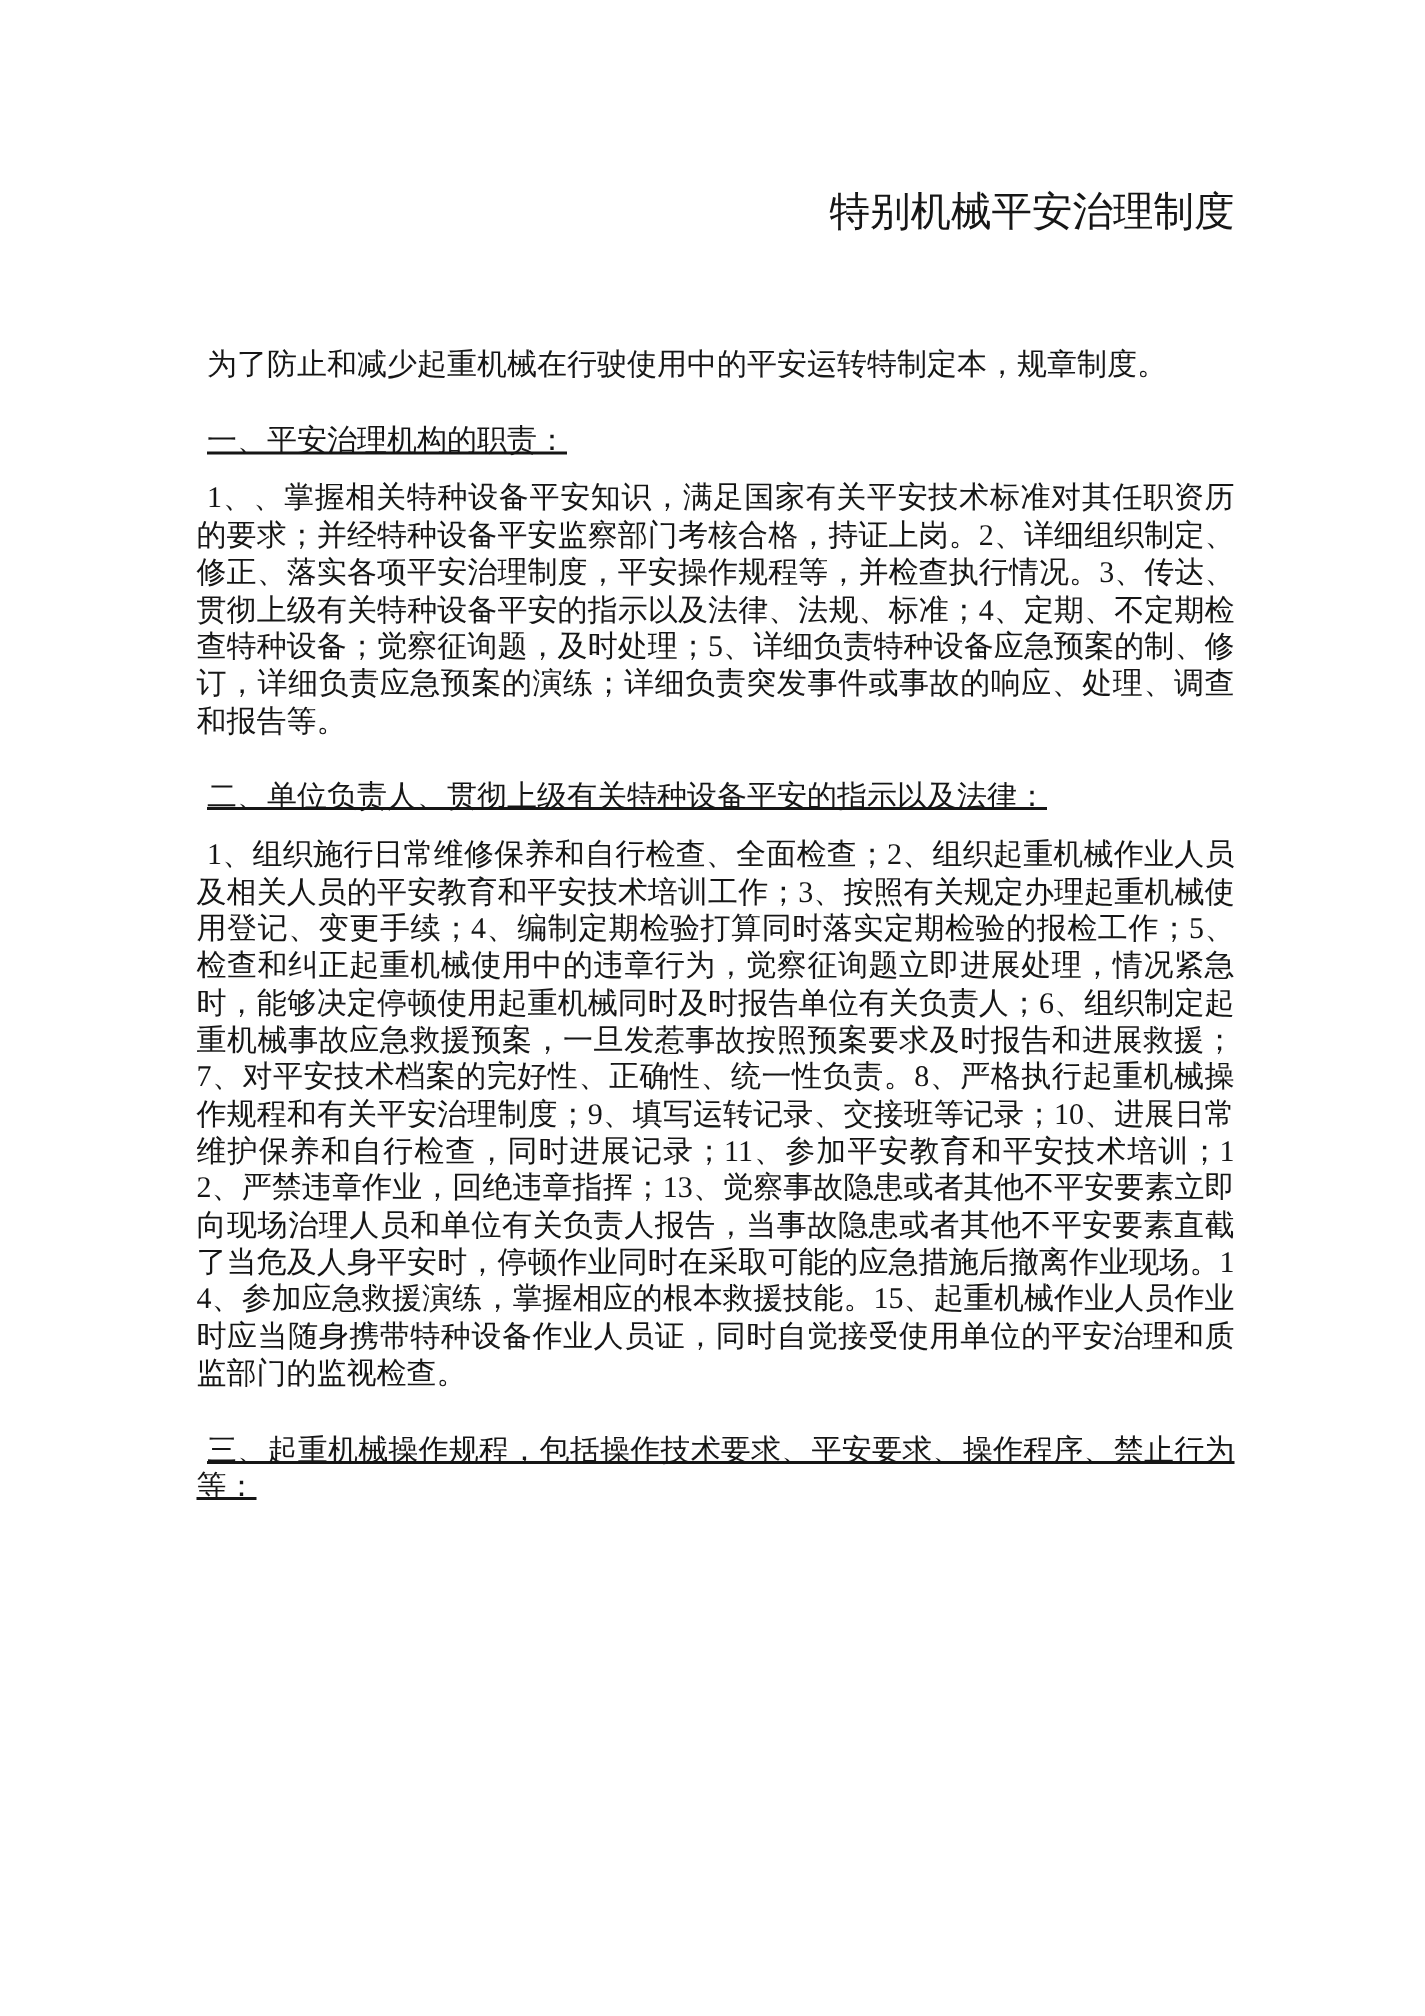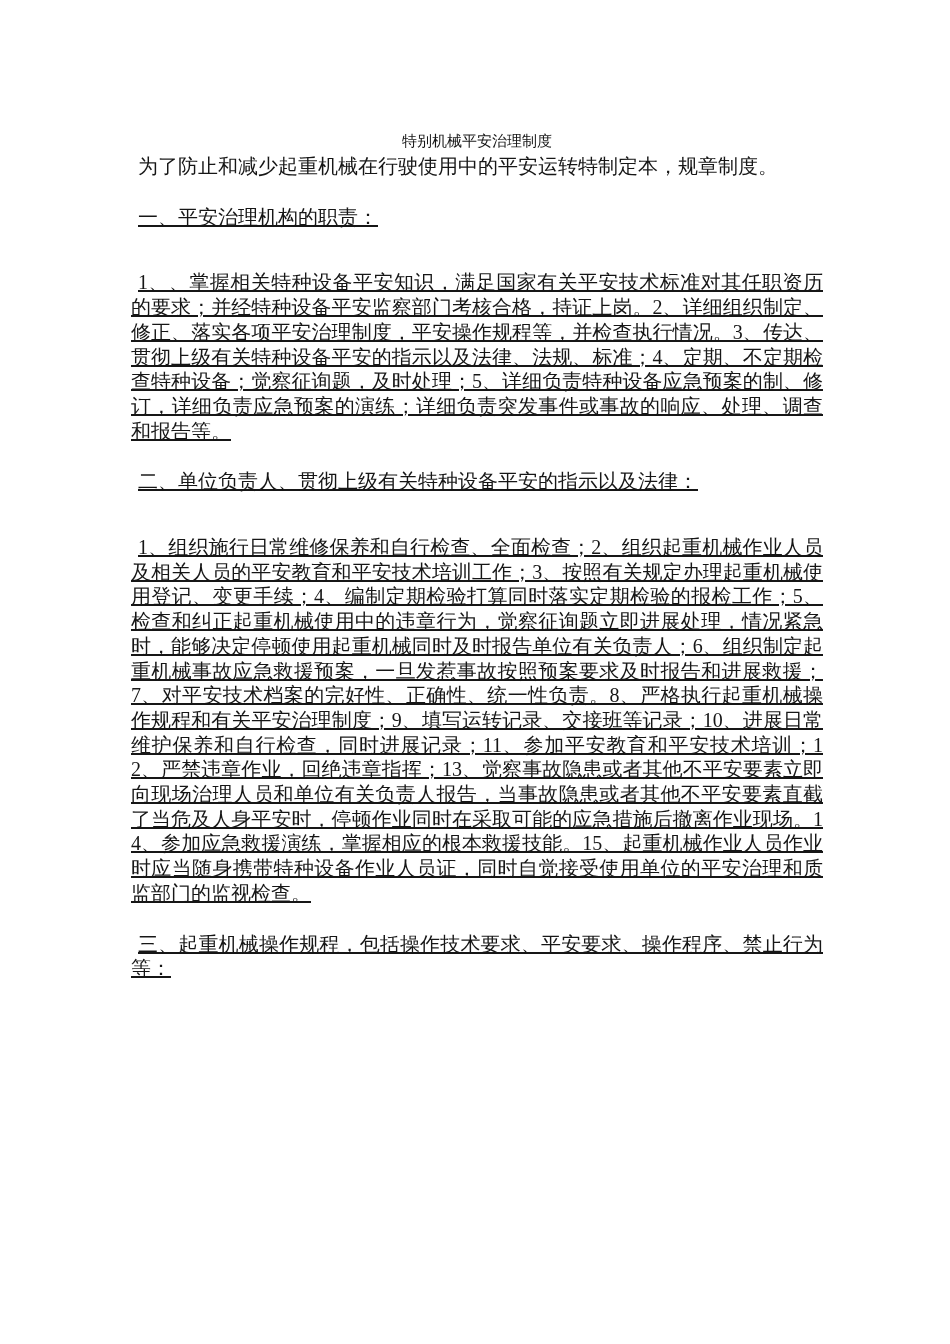--- a/index.html
+++ b/index.html
@@ -16,41 +16,41 @@
     font-family: "Liberation Serif", "DejaVu Serif", serif;
     color: #161616;
   }
   .content {
     position: absolute;
     left: 131px;
     top: 128px;
     width: 692px;
   }
   .doc-title {
-    font-size: 15px;
+    font-size: 27px;
     line-height: 26px;
-    text-align: center;
+    text-align: right;
     white-space: nowrap;
   }
   .para {
     font-size: 20px;
     line-height: 24.7px;
     text-align: justify;
     word-break: break-all;
     text-indent: 7px;
   }
   .intro {
+    margin-top: 77px;
   }
   .section-heading {
     margin-top: 26px;
     text-decoration: underline;
   }
   .section-body {
-    margin-top: 41px;
-    text-decoration: underline;
+    margin-top: 14px;
   }
 </style>
 </head>
 <body>
 
 <div class="page">
   <div class="content">
 
     <div class="doc-title">特别机械平安治理制度</div>
 

